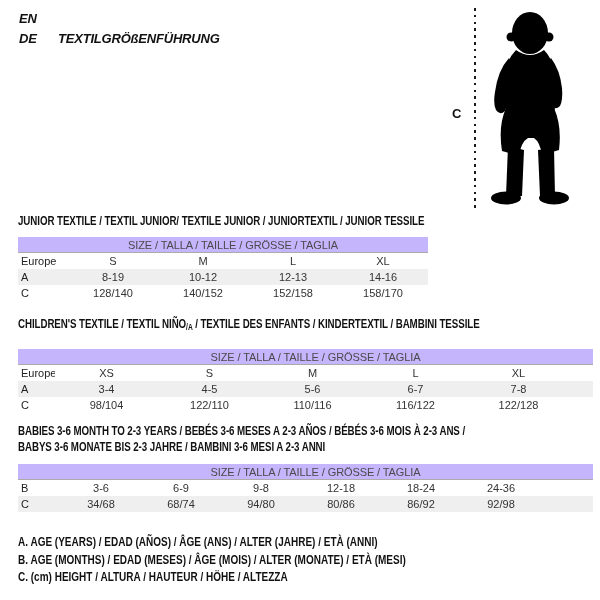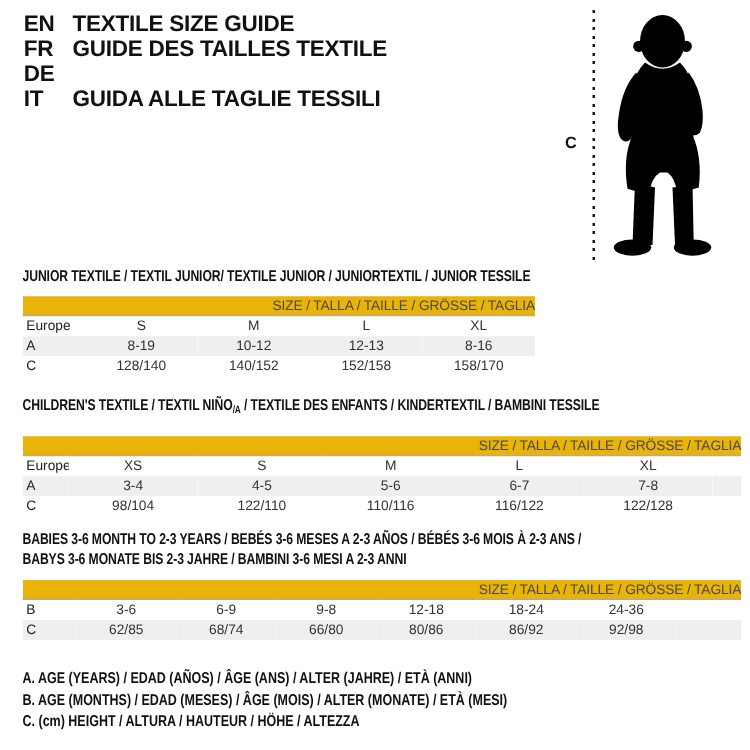--- a/index.html
+++ b/index.html
@@ -3,21 +3,21 @@
 <meta charset="utf-8">
 <style>
   html,body { margin:0; padding:0; background:#fff; }
   .page {
     position:relative; width:600px; height:600px; background:#ffffff;
     font-family:"Liberation Sans", sans-serif; color:#111; overflow:hidden;
   }
 
   
   .lang-list { position:absolute; left:19px; top:9px; margin:0; padding:0; list-style:none;
-    font-weight:bold; font-size:18px; line-height:20px; letter-spacing:-0.2px; }
+    font-weight:bold; font-size:13px; line-height:20px; letter-spacing:-0.2px;font-style:italic; }
   .lang-list li { display:flex; }
   .lang-code { width:39px; flex:0 0 39px; }
 
   
   .height-line { position:absolute; left:474px; top:8px; width:2px; height:200px;
     background-image:repeating-linear-gradient(to bottom,#1a1a1a 0px,#1a1a1a 2.6px,transparent 2.6px,transparent 6.8px); }
   .height-label { position:absolute; left:452px; top:106px; font-weight:bold; font-size:13px; }
   .baby-svg { position:absolute; left:482px; top:8px; }
 
   
@@ -26,51 +26,43 @@
   #junior-title { top:214px; }
   #children-title { top:317px; }
   #babies-title { top:423px; line-height:16px; transform-origin:0 0; }
   .sub { font-size:8.5px; vertical-align:-2px; }
 
   
   .size-table { position:absolute; border-collapse:collapse; table-layout:fixed;
     font-size:11px; color:#333; }
   .size-table td { padding:0; height:16px; text-align:center; overflow:hidden; white-space:nowrap; }
   .size-table td.lbl { text-align:left; padding-left:3px; color:#222; }
-  .size-table tr.bar td { background:#eab308; color:#4a4a4a; text-align:right; padding-left:20px;
+  .size-table tr.bar td { background:#c4b5fd; color:#4a4a4a; text-align:center; padding-left:20px;
     height:15px; border-bottom:1px solid #ababab; letter-spacing:-0.1px; }
   .size-table tr.stripe td { background:#efefef; }
   #junior-table { left:18px; top:237px; width:410px; }
   #children-table { left:18px; top:349px; width:575px; }
   #babies-table { left:18px; top:464px; width:575px; }
 
   
   .footnotes { position:absolute; left:18px; top:534px; font-weight:bold; font-size:12.5px;
     line-height:17.5px; white-space:nowrap; transform:scaleX(0.8); transform-origin:0 0; }
 </style>
 </head>
 <body>
 
 <div class="page">
 
   <ul class="lang-list">
     <li>
       <span class="lang-code">EN</span>
-      <span>TEXTILE SIZE GUIDE</span>
-    </li>
-    <li>
-      <span class="lang-code">FR</span>
-      <span>GUIDE DES TAILLES TEXTILE</span>
     </li>
     <li>
       <span class="lang-code">DE</span>
-    </li>
-    <li>
-      <span class="lang-code">IT</span>
-      <span>GUIDA ALLE TAGLIE TESSILI</span>
+      <span>TEXTILGRÖßENFÜHRUNG</span>
     </li>
   </ul>
 
   <div class="height-line"></div>
   <div class="height-label">C</div>
   <svg class="baby-svg" width="96" height="200" viewBox="0 0 96 200" aria-hidden="true">
     <g fill="#000000">
       <ellipse cx="48" cy="25" rx="18" ry="21"></ellipse>
       <circle cx="29" cy="29" r="4.5"></circle>
       <circle cx="67" cy="29" r="4.5"></circle>
@@ -103,21 +95,21 @@
       <td>S</td>
       <td>M</td>
       <td>L</td>
       <td>XL</td>
     </tr>
     <tr class="stripe">
       <td class="lbl">A</td>
       <td>8-19</td>
       <td>10-12</td>
       <td>12-13</td>
-      <td>8-16</td>
+      <td>14-16</td>
     </tr>
     <tr>
       <td class="lbl">C</td>
       <td>128/140</td>
       <td>140/152</td>
       <td>152/158</td>
       <td>158/170</td>
     </tr>
   </tbody>
     </table>
@@ -193,23 +185,23 @@
       <td>3-6</td>
       <td>6-9</td>
       <td>9-8</td>
       <td>12-18</td>
       <td>18-24</td>
       <td>24-36</td>
       <td></td>
     </tr>
     <tr class="stripe">
       <td class="lbl">C</td>
-      <td>62/85</td>
+      <td>34/68</td>
       <td>68/74</td>
-      <td>66/80</td>
+      <td>94/80</td>
       <td>80/86</td>
       <td>86/92</td>
       <td>92/98</td>
       <td></td>
     </tr>
   </tbody>
     </table>
 
   <div class="footnotes">
     <div>A. AGE (YEARS) / EDAD (AÑOS) / ÂGE (ANS) / ALTER (JAHRE) / ETÀ (ANNI)</div>

